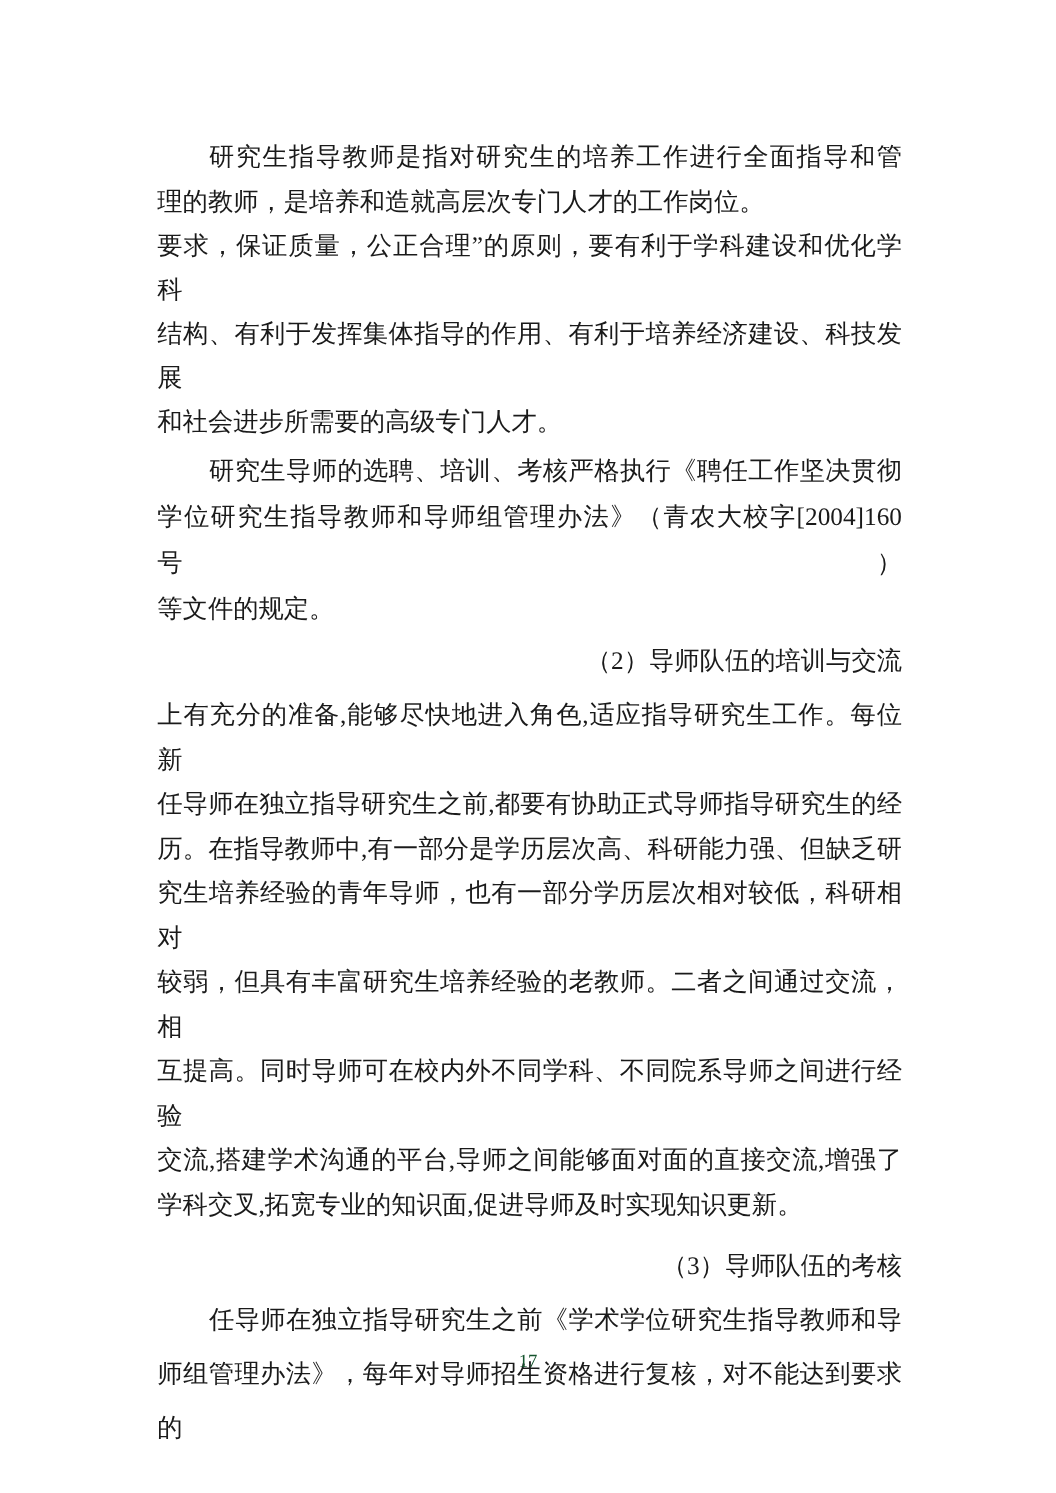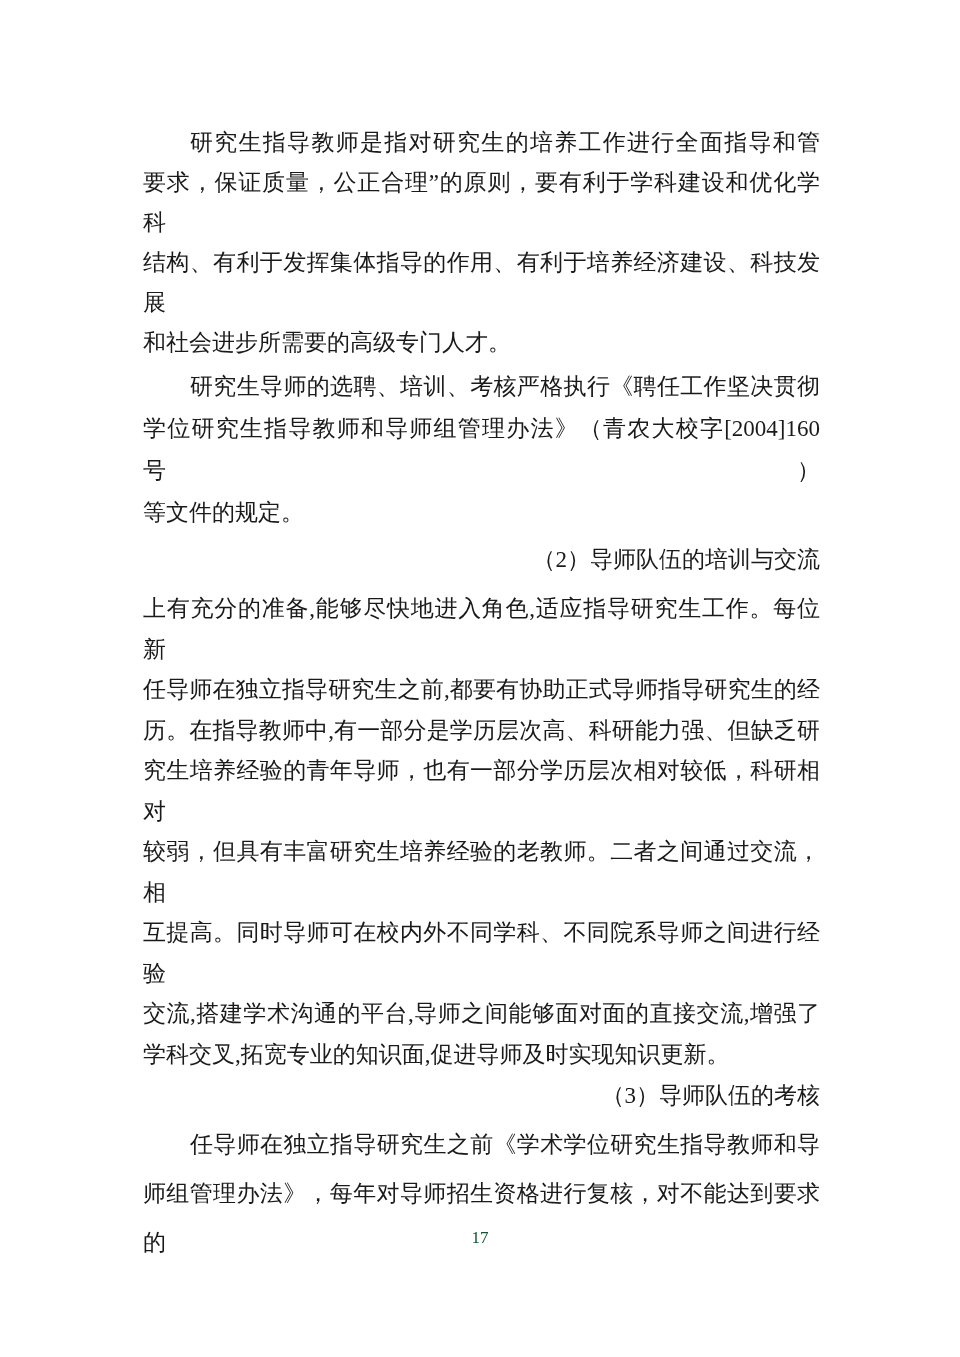--- a/index.html
+++ b/index.html
@@ -41,41 +41,42 @@
     text-justify: inter-character;
   }
   .line.indent { text-indent: 47px; text-align: right; }
 
   
   .block-0 { line-height: 41px;   margin-top: 0; }
   .block-1 { line-height: 40px;   margin-top: 0; }
   .block-2 { line-height: 42px;   margin-top: 3px; }
   .block-3 { line-height: 42px;   margin-top: 5px; }
   .block-4 { line-height: 40.5px; margin-top: 8px; }
-  .block-5 { line-height: 42px;   }
+  .block-5 { line-height: 42px;   margin-top: 14px; }
   .block-6 { line-height: 49px;   margin-top: 3px; }
 
   .footer {
     position: absolute;
     left: 0;
     top: 1228px;
     width: 960px;
     text-align: center;
     font-size: 17px;
     line-height: 20px;
     color: #14532d;
   }
 </style>
 </head>
 <body>
 
 <div class="page">
   <main class="content">
       <div class="block block-0 paragraph">
         <div class="line justify indent">研究生指导教师是指对研究生的培养工作进行全面指导和管</div>
+        <div class="line">理的教师，是培养和造就高层次专门人才的工作岗位。</div>
       </div>
       <div class="block block-1 paragraph">
         <div class="line justify">要求，保证质量，公正合理”的原则，要有利于学科建设和优化学科</div>
         <div class="line justify">结构、有利于发挥集体指导的作用、有利于培养经济建设、科技发展</div>
         <div class="line">和社会进步所需要的高级专门人才。</div>
       </div>
       <div class="block block-2 paragraph">
         <div class="line justify indent">研究生导师的选聘、培训、考核严格执行《聘任工作坚决贯彻</div>
         <div class="line justify">学位研究生指导教师和导师组管理办法》（青农大校字[2004]160 号）</div>
         <div class="line">等文件的规定。</div>

